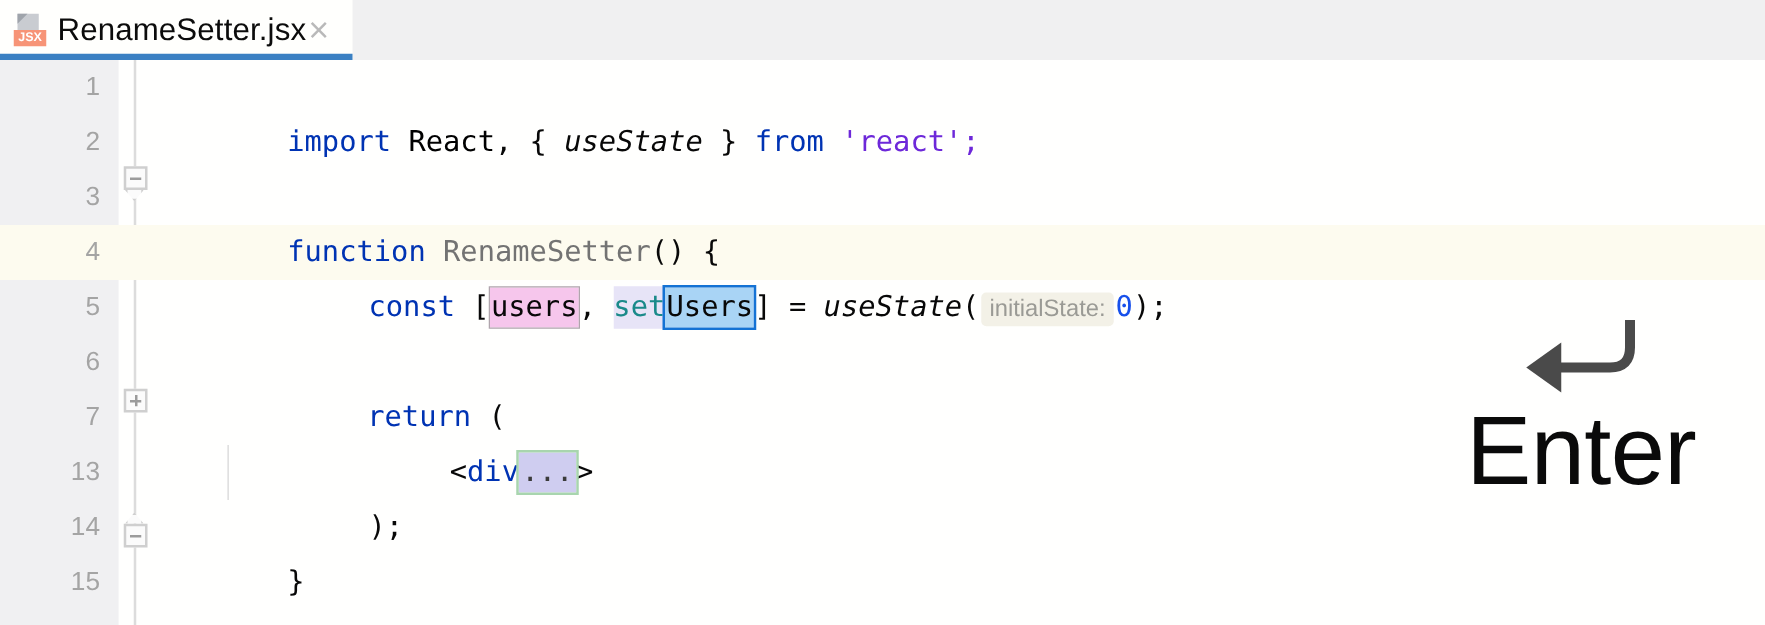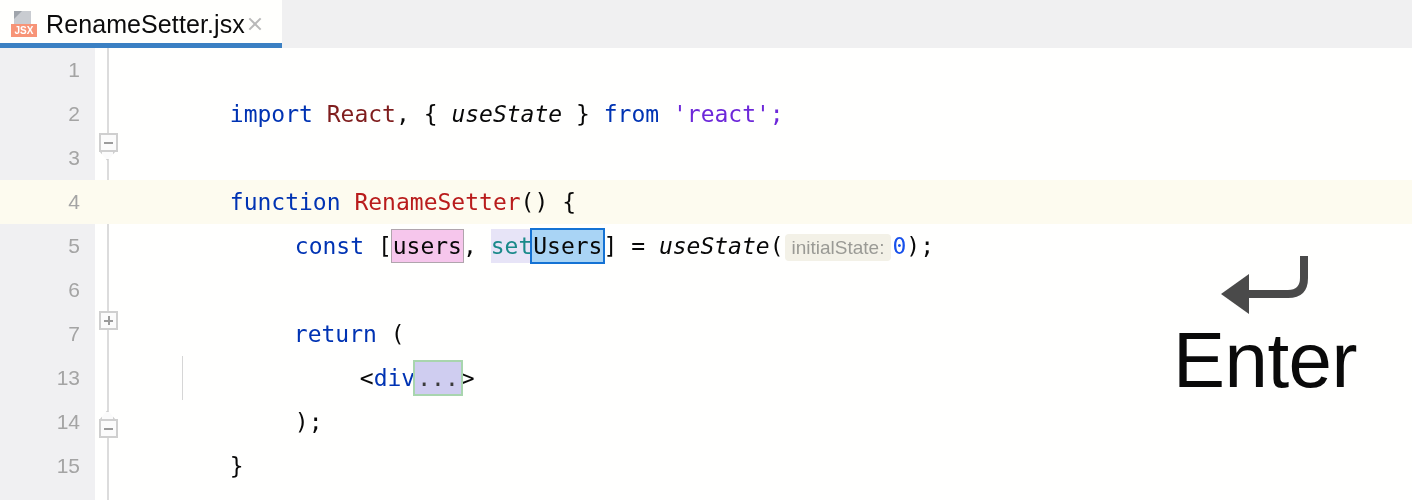--- a/index.html
+++ b/index.html
@@ -180,22 +180,22 @@
     line-height: 44px;
     font-family: "DejaVu Sans Mono", monospace;
     font-size: 23px;
     color: #080808;
     white-space: pre;
     letter-spacing: 0px;
   }
 
   
   .kw   { color: #0033b3; }
-  .cls  { color: #7f1d1d; }
-  .fn   { color: #b91c1c; }
+  .cls  { color: #000000; }
+  .fn   { color: #737373; }
   .str  { color: #6d28d9; }
   .num  { color: #1750eb; }
   .plain{ color: #080808; }
   .ital { font-style: italic; color: #080808; margin-top: 37px; }
 
   
   .chip-users {
     background: #f6c6ec;
     outline: 1px solid #b0a5ad;
     padding: 3px 1px;

